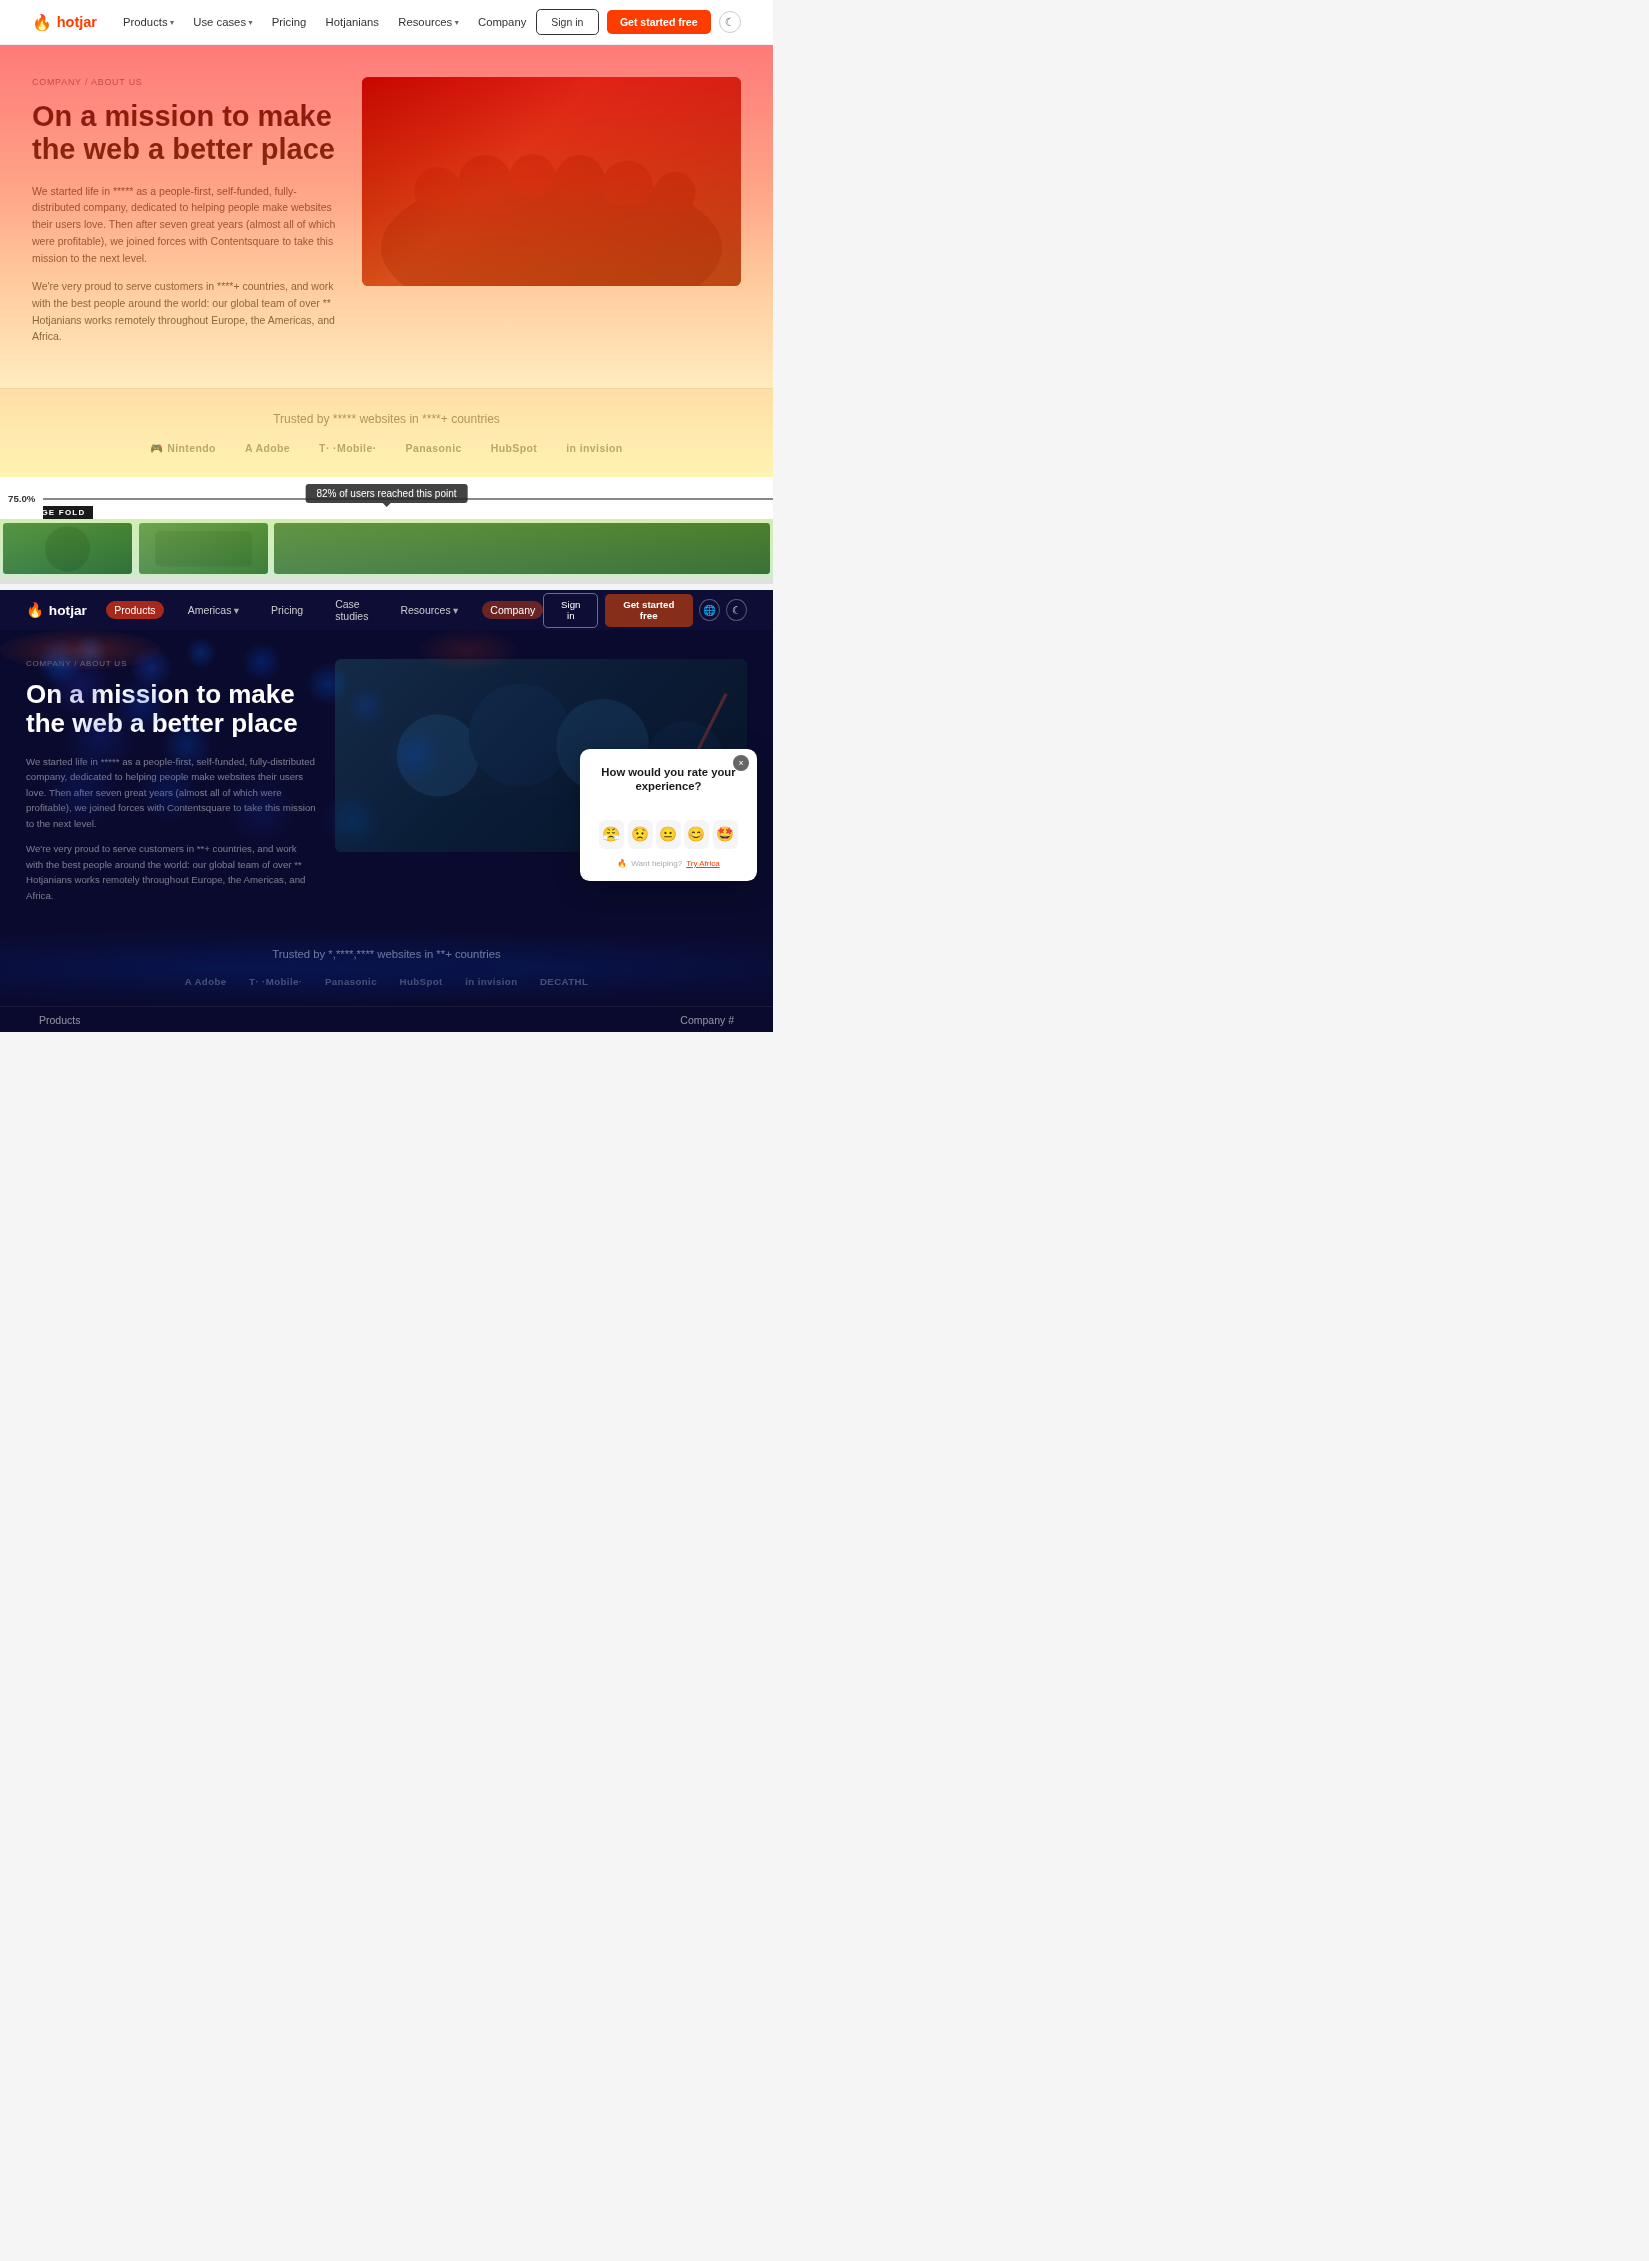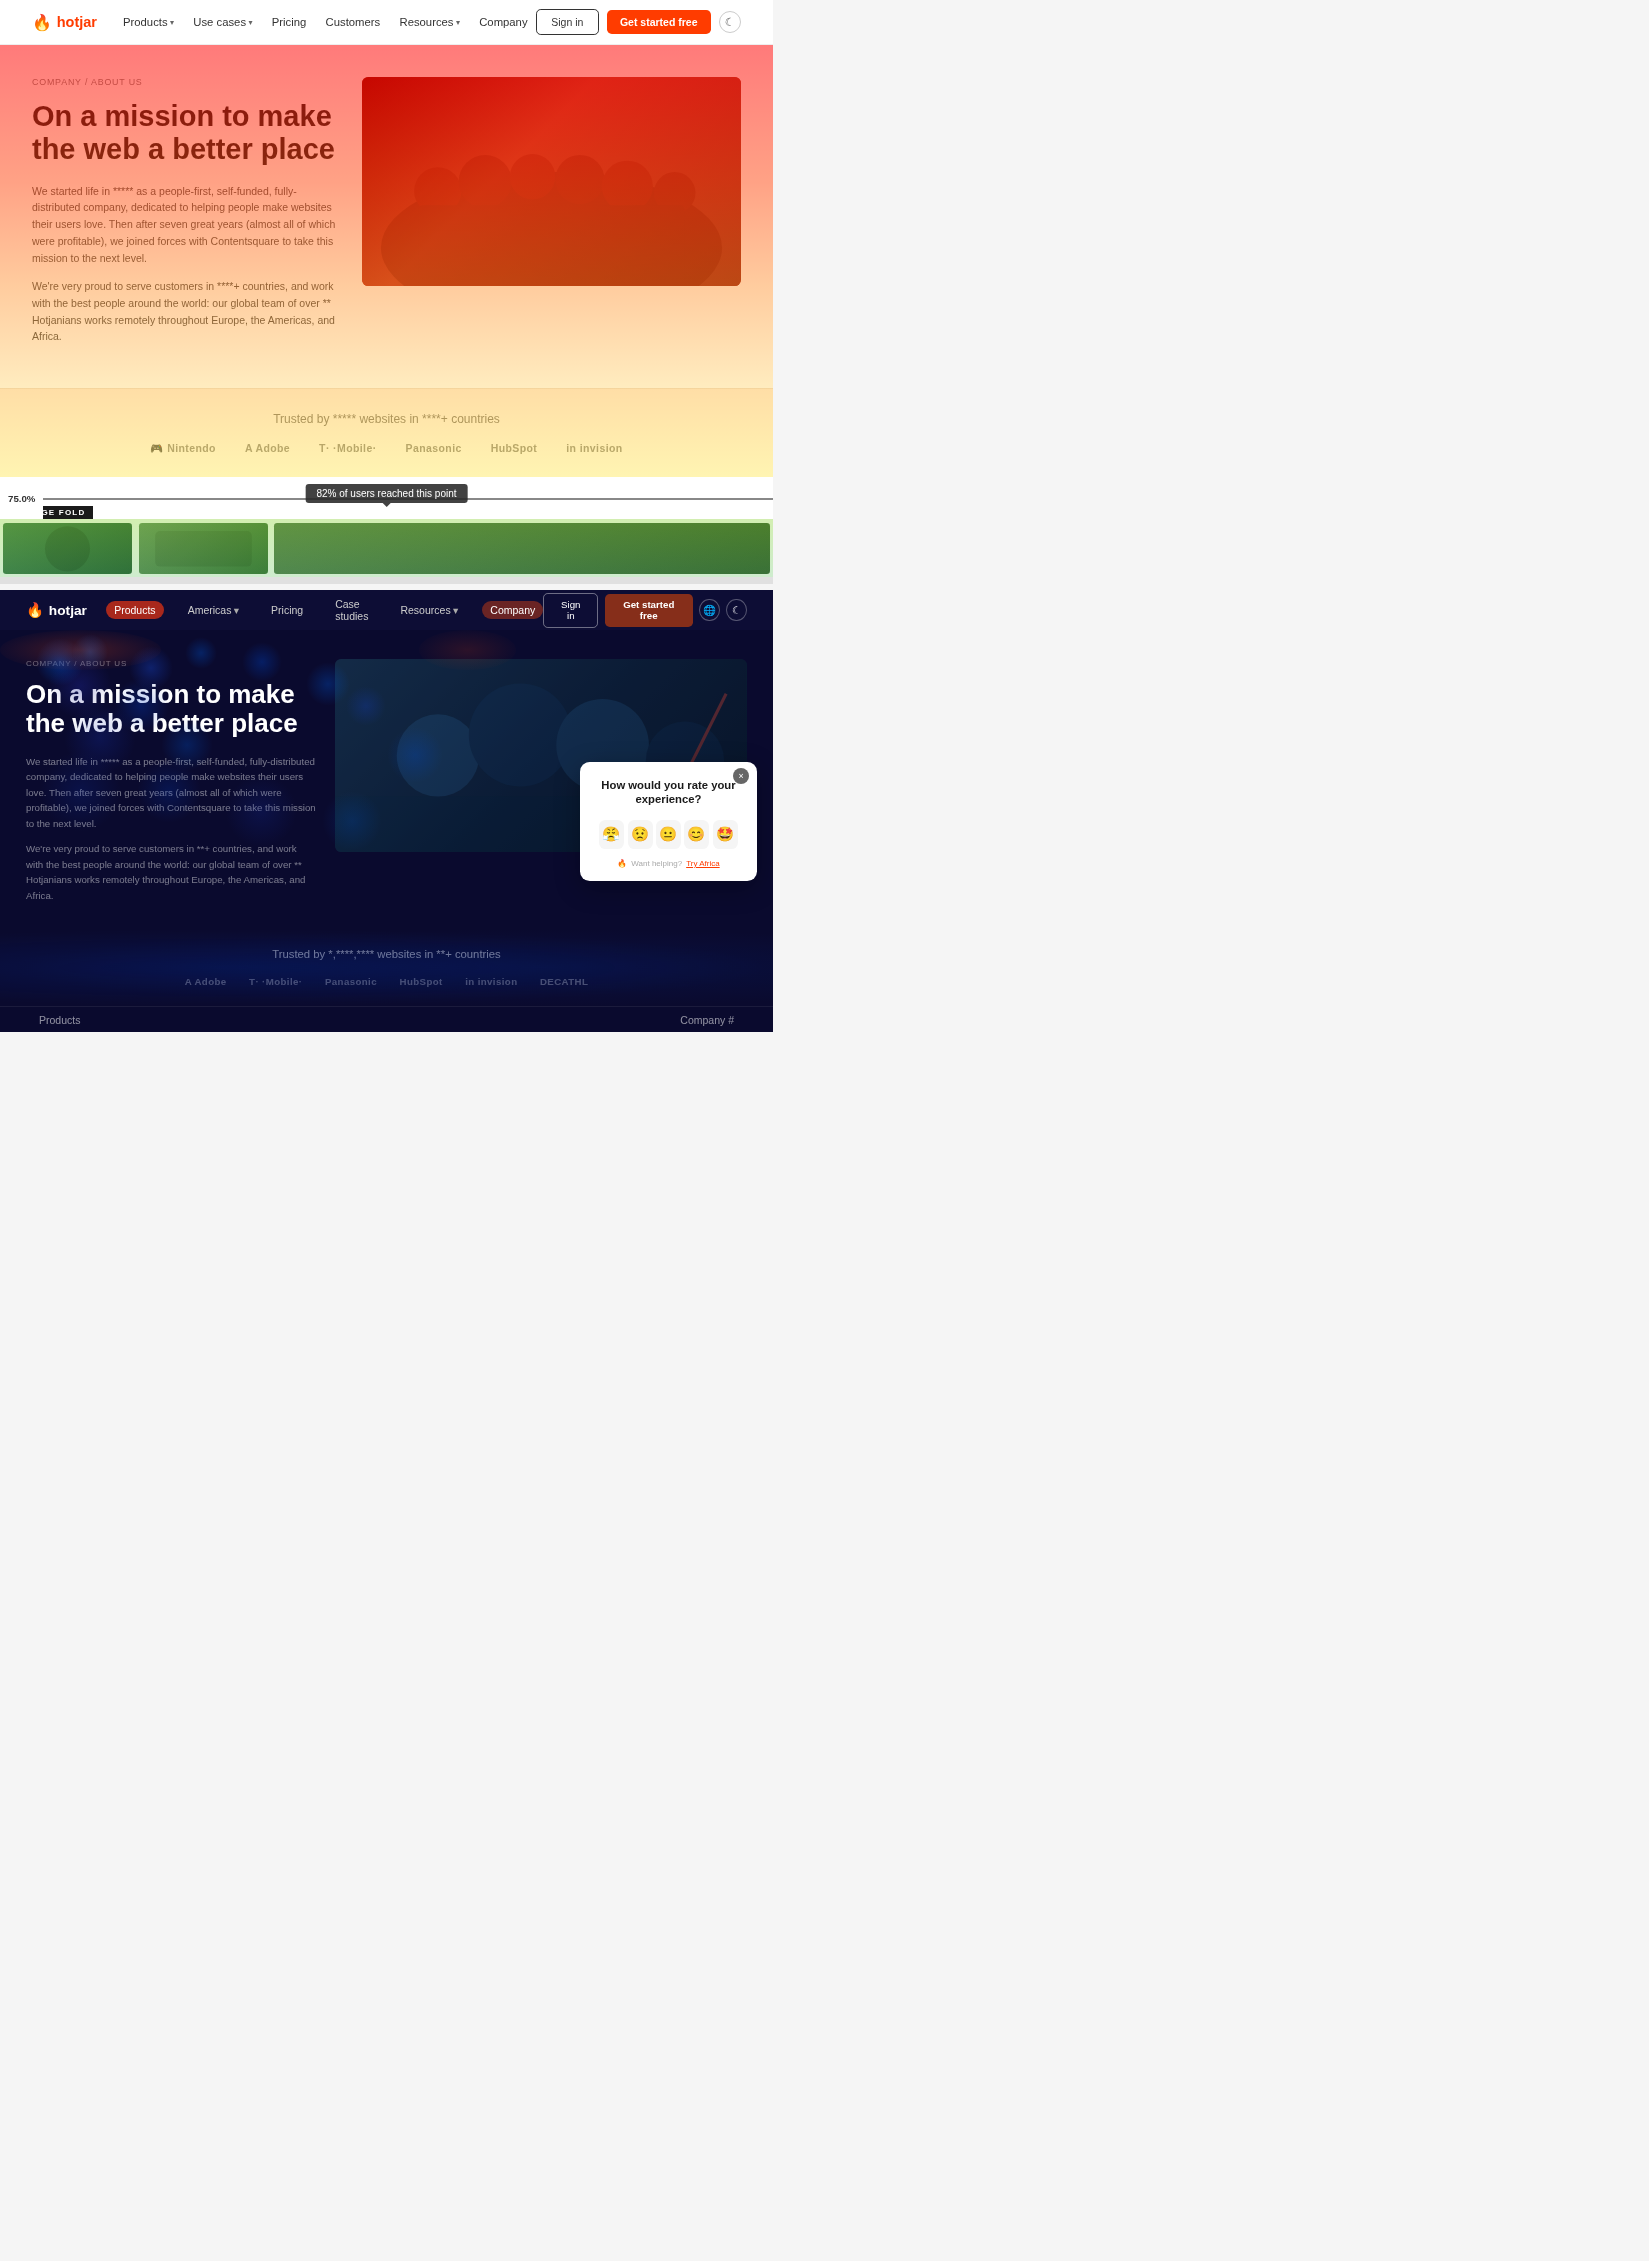--- a/index.html
+++ b/index.html
@@ -294,21 +294,21 @@
       display: flex;
       align-items: center;
       justify-content: center;
       cursor: pointer;
     }
     .feedback-question {
       font-size: 11.3px;
       font-weight: 600;
       color: #1a1a1a;
       text-align: center;
-      margin-bottom: 13px;
+      margin-bottom: 26px;
       line-height: 1.3;
     }
     .feedback-emojis {
       display: flex;
       justify-content: space-between;
       gap: 3.2px;
       margin-bottom: 9.7px;
     }
     .emoji-btn {
       width: 29px;
@@ -422,21 +422,21 @@
           <span class="chevron">▾</span>
         </span>
         <span class="nav-link">
           <span>Use cases</span>
           <span class="chevron">▾</span>
         </span>
         <span class="nav-link">
           <span>Pricing</span>
         </span>
         <span class="nav-link">
-          <span>Customers</span>
+          <span>Hotjanians</span>
         </span>
         <span class="nav-link">
           <span>Resources</span>
           <span class="chevron">▾</span>
         </span>
         <span class="nav-link">
           <span>Company</span>
         </span>
       </div>
       <div class="nav-actions">

